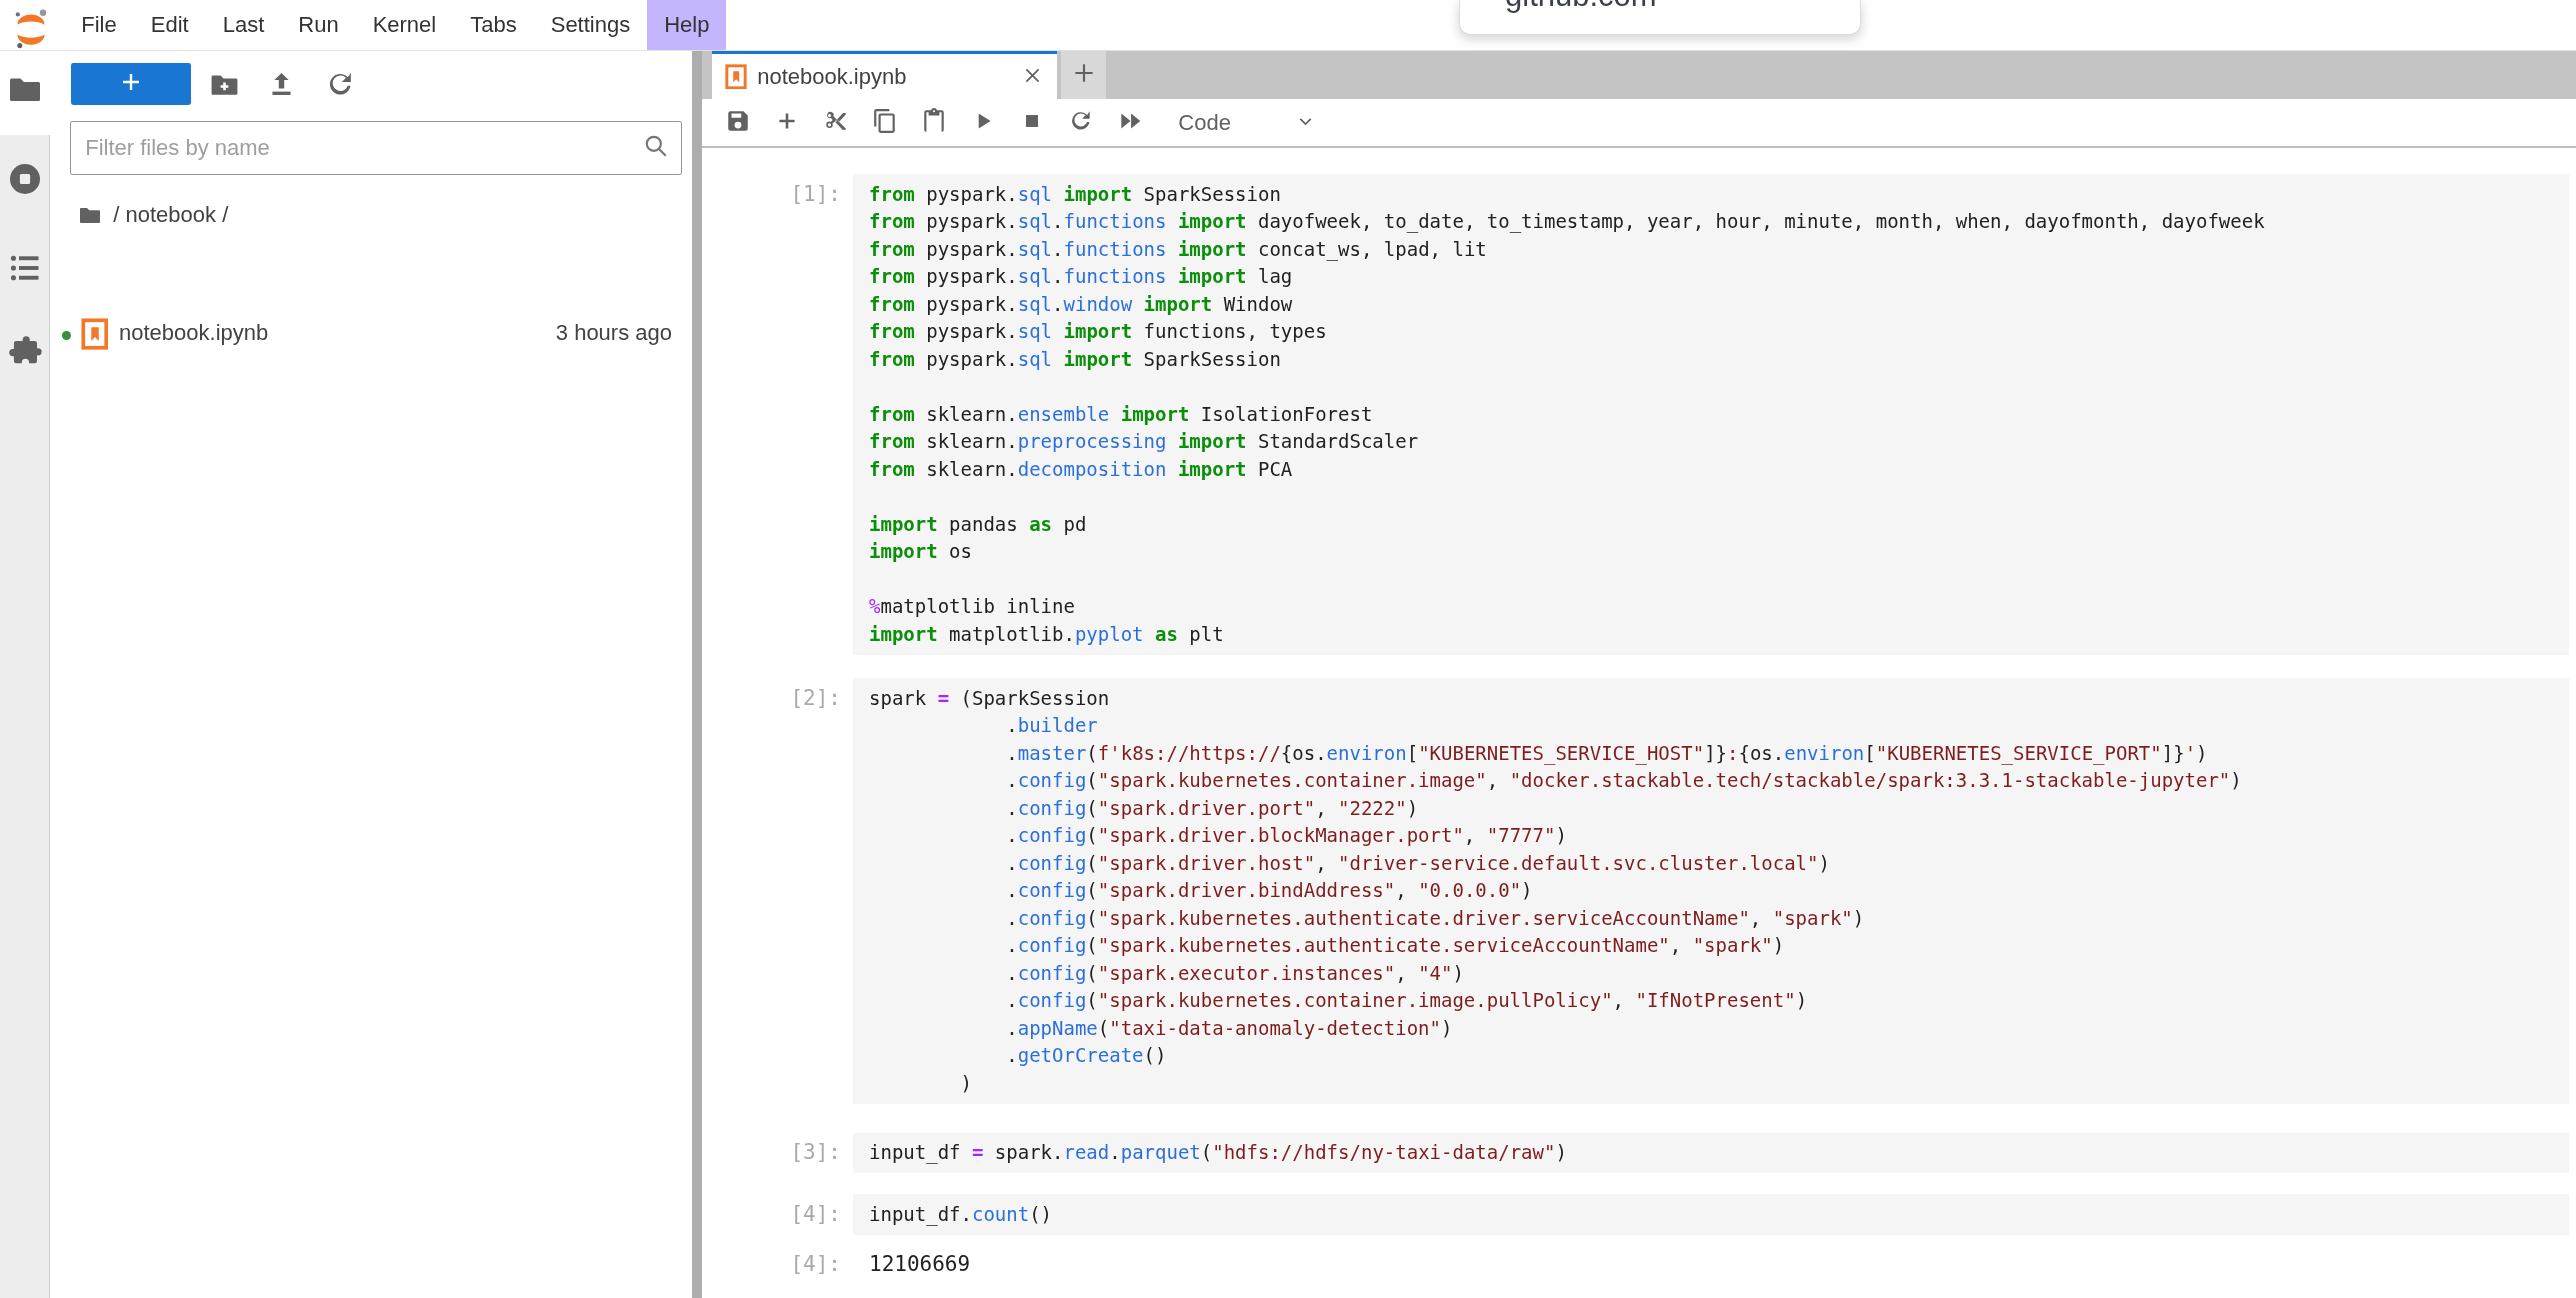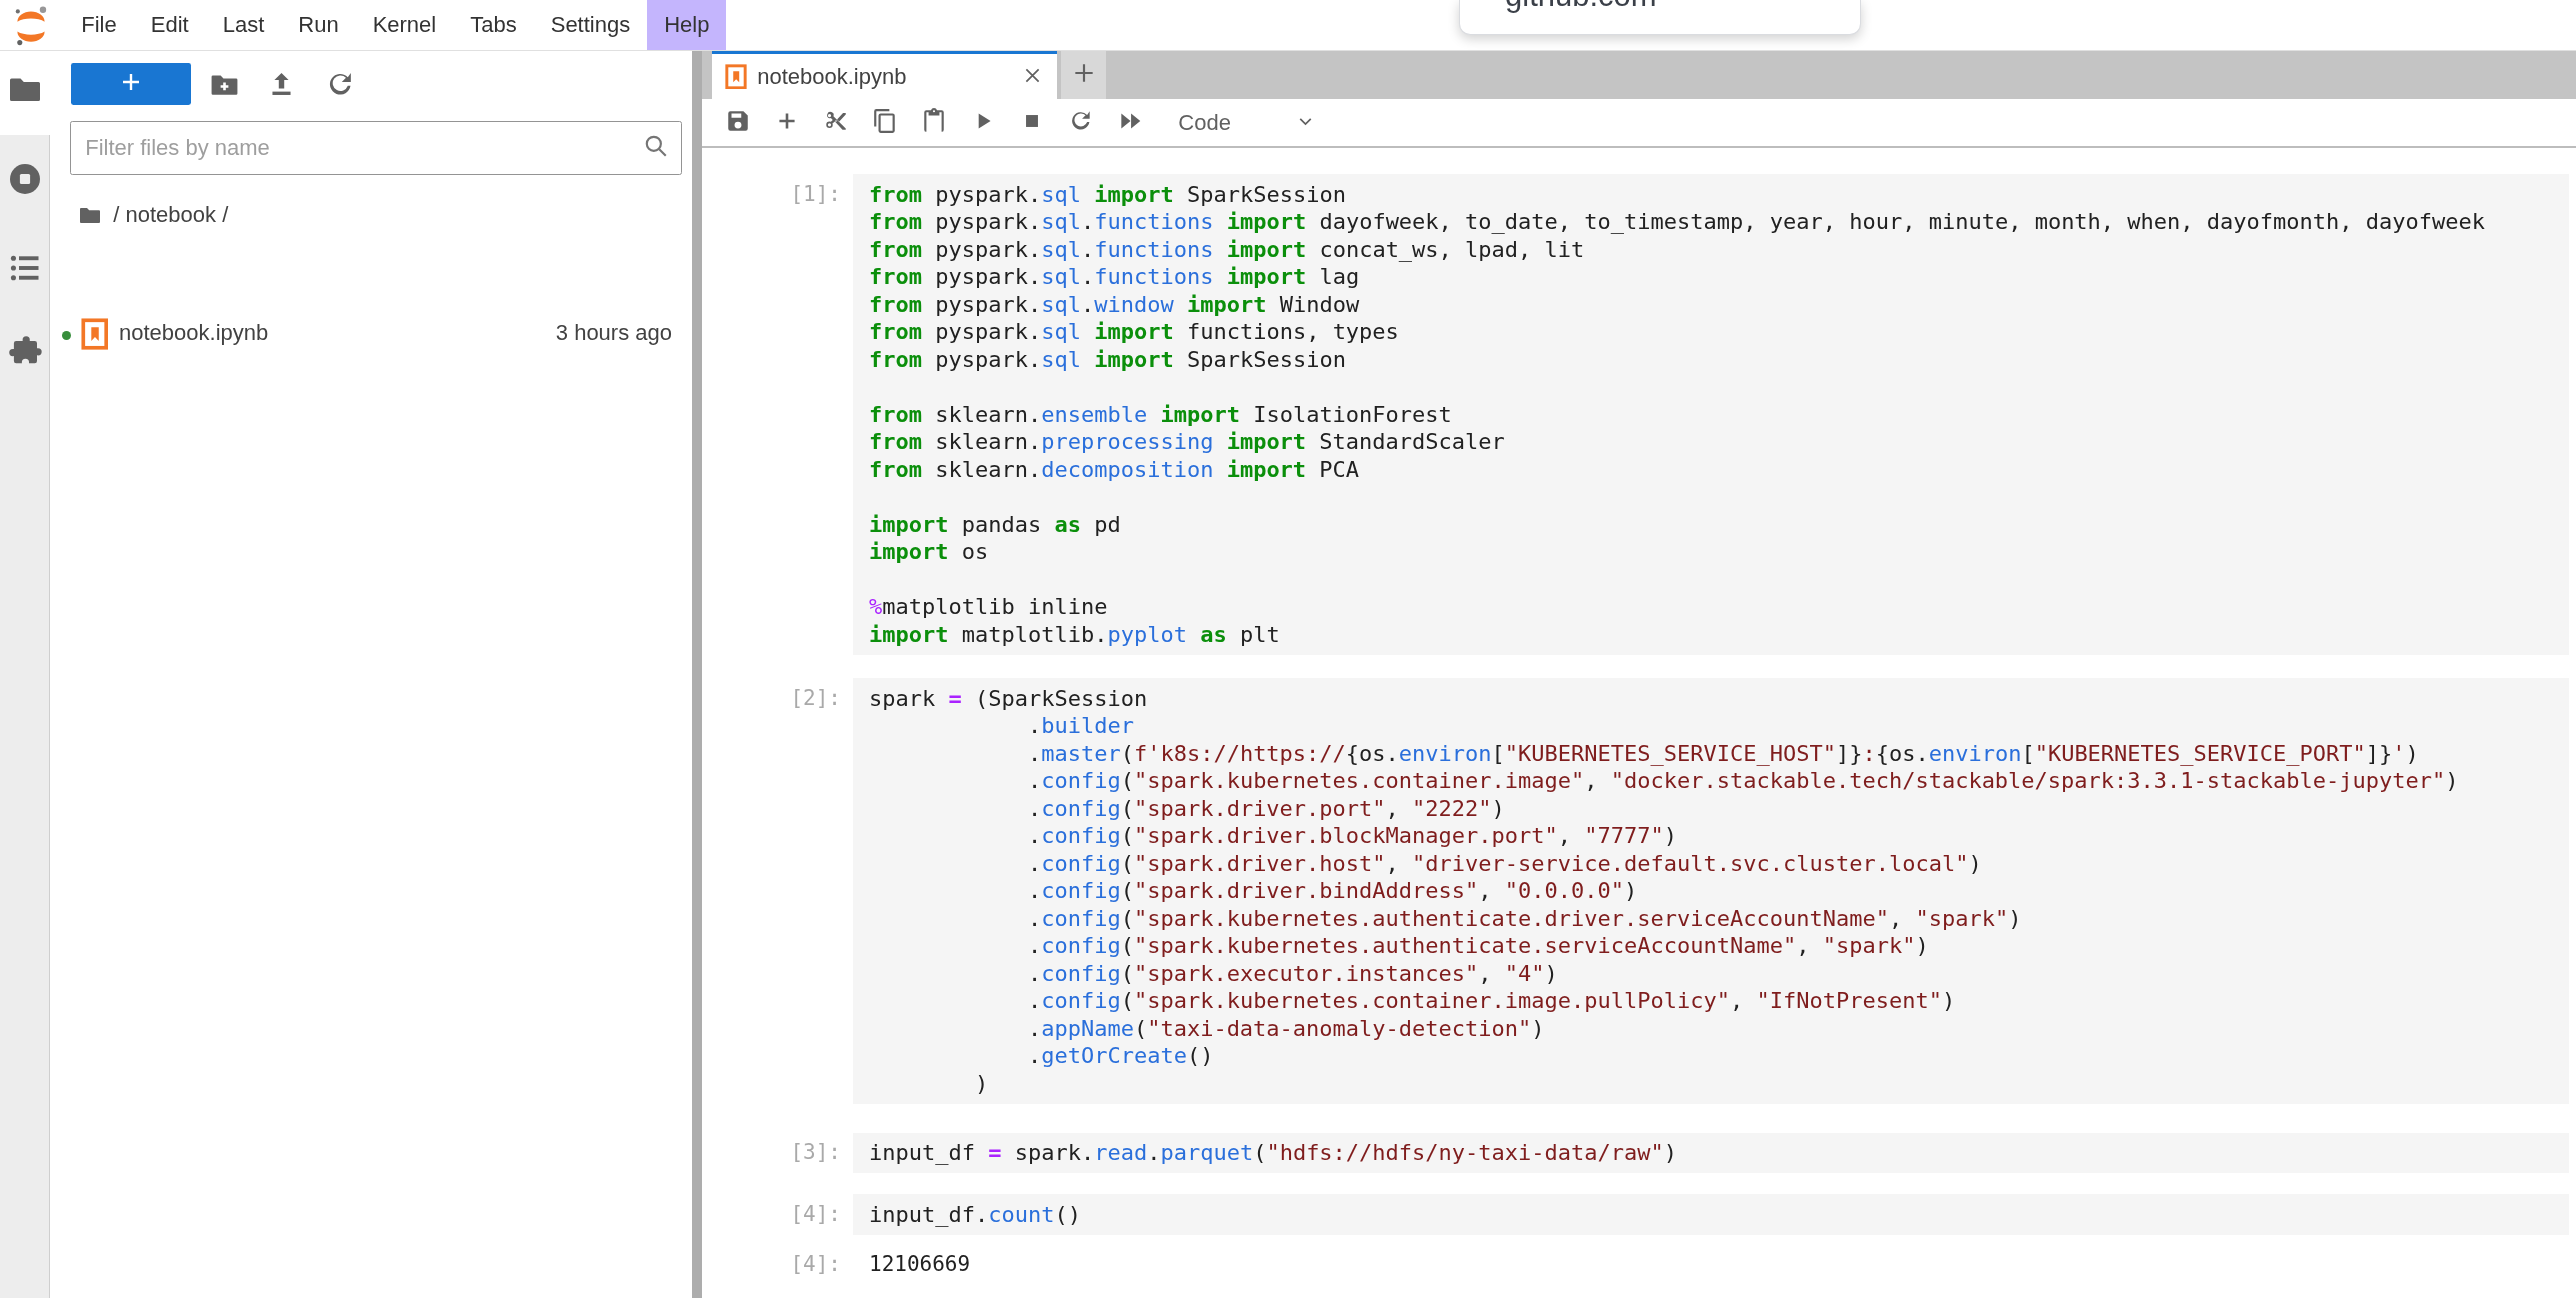--- a/index.html
+++ b/index.html
@@ -1,20 +1,20 @@
 <!DOCTYPE html>
 <html style="font-size:13px"><head>
 <meta charset="utf-8">
 <style>
   html,body{margin:0;padding:0;}
   body{width:2576px;height:1299px;position:relative;overflow:hidden;background:#fff;
        font-family:"Liberation Sans",sans-serif;color:#333;}
   
   #menubar{position:absolute;left:0;top:0;right:0;height:50px;background:#fff;
-           border-bottom:1.6px solid #e0e0e0;display:flex;align-items:center;z-index:5;}
+           border-bottom:1.6px solid #e0e0e0;display:flex;align-items:flex-end;z-index:5;}
   #jlogo{width:40px;height:42px;margin:1.6px 13px 0 11.3px;flex:0 0 auto;}
   #menu{display:flex;list-style:none;margin:0;padding:0;height:50px;}
   #menu li{padding:0 17px;font-size:22px;line-height:50px;color:#333;cursor:default;white-space:nowrap;}
   #menu li.active{background:#c4b5fd;}
   
   #popup{position:absolute;left:1459px;top:0;width:400px;height:34px;background:#fff;
          border:1.6px solid #dadce0;border-top:none;border-radius:0 0 11.3px 11.3px;
          box-shadow:0 4px 11.3px rgba(0,0,0,.18);overflow:hidden;z-index:60;}
   #popup .ptext{position:absolute;left:45px;top:-22px;font-size:31px;font-weight:500;color:#3b4049;}
   
@@ -83,21 +83,21 @@
   .tbbtn svg{width:26px;height:26px;}
   #celltype{margin-left:18px;display:flex;align-items:center;background:none;border:none;color:#616161;gap:20px;}
   #celltype .ctlabel{font-size:22px;color:#616161;}
   #celltype svg{width:21px;height:21px;margin-left:44px;color:#616161;}
   #content{position:absolute;left:0;top:98px;right:0;bottom:0;background:#fff;overflow:hidden;}
   #cells{padding-top:26px;}
   .cell{display:flex;align-items:flex-start;}
   .cell .prompt{flex:0 0 151px;box-sizing:border-box;text-align:right;padding:6.5px 12px 0 0;
                 font-family:"DejaVu Sans Mono",monospace;font-size:21px;line-height:27.5px;color:#a9a9a9;}
   .cell .input{flex:1;background:#f5f5f5;margin-right:7.3px;padding:6.5px 6.5px 6.5px 16px;box-sizing:border-box;
-               font-family:"DejaVu Sans Mono",monospace;font-size:22px;line-height:27.5px;color:#212121;
+               font-family:"DejaVu Sans Mono",monospace;font-size:19px;line-height:27.5px;color:#212121;
                white-space:pre;overflow:hidden;}
   .cell .outtext{flex:1;padding:6.5px 6.5px 0 16px;font-family:"DejaVu Sans Mono",monospace;
                  font-size:21px;line-height:27.5px;color:#212121;white-space:pre;}
   .cl{height:27.5px;}
   .tk-k{color:#0b8f0b;font-weight:bold;}
   .tk-p{color:#2a6fdb;}
   .tk-s{color:#7f1d1d;}
   .tk-o{color:#aa22ff;font-weight:bold;}
   .tk-m{color:#aa22ff;}
   .tk-t{color:#212121;}

